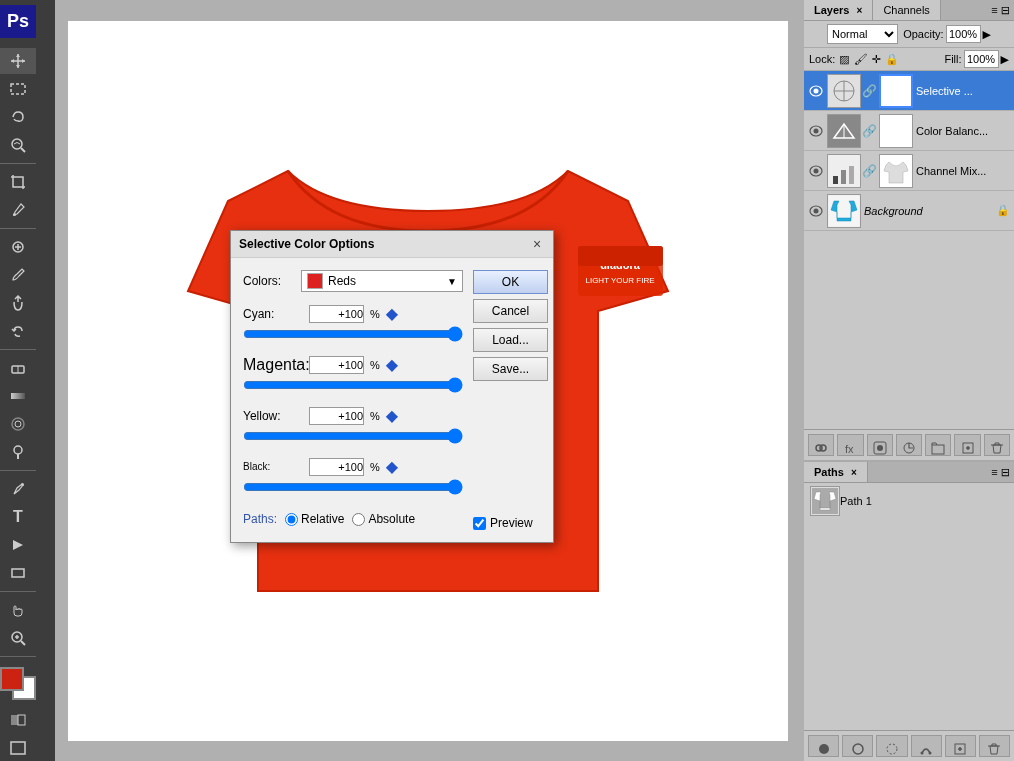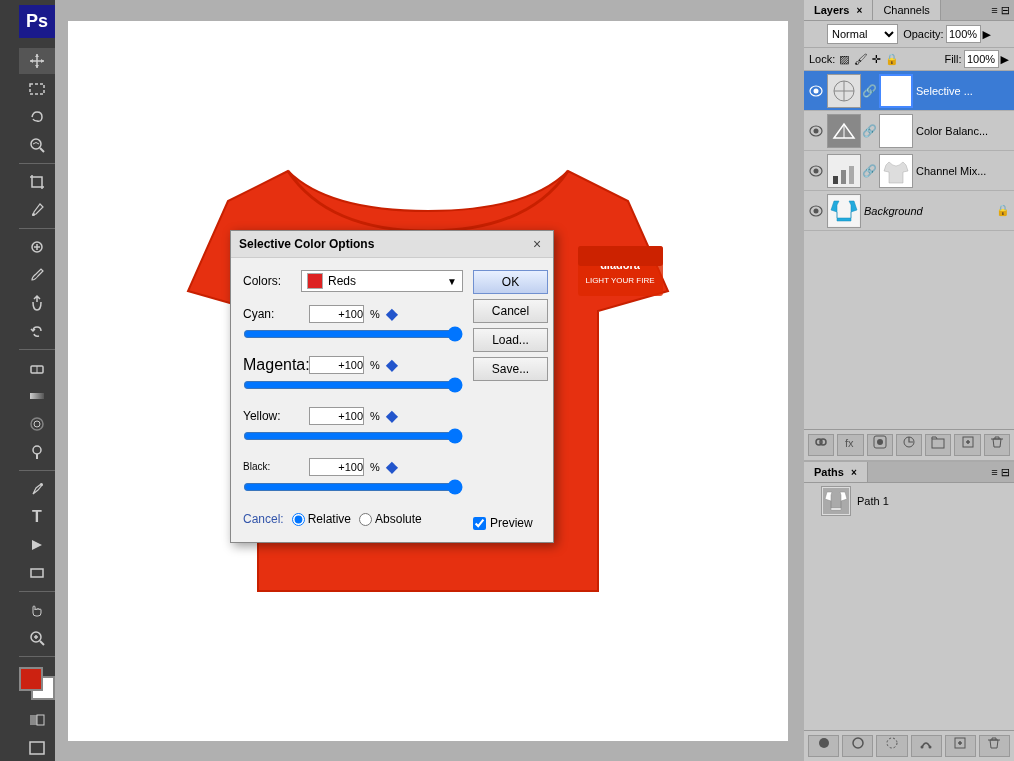--- a/index.html
+++ b/index.html
@@ -39,21 +39,21 @@
     
     #toolbar {
       position: absolute;
       left: 0;
       top: 0;
       width: 55px;
       height: 761px;
       background: #3c3c3c;
       display: flex;
       flex-direction: column;
-      align-items: flex-end;
+      align-items: flex-start;
       padding-top: 5px;
       gap: 2px;
     }
 
     .ps-logo {
       width: 36px;
       height: 36px;
       background: #1a1a8c;
       color: white;
       font-weight: bold;
@@ -314,39 +314,38 @@
     }
 
     .panel-footer-btn {
       flex: 1;
       height: 22px;
       background: #b8b8b8;
       border: 1px solid #999;
       cursor: pointer;
       font-size: 11px;
       display: flex;
-      align-items: flex-start;
+      align-items: flex-end;
       justify-content: center;
     }
 
     
     #paths-panel {
       flex: 1;
       background: #c8c8c8;
       display: flex;
       flex-direction: column;
       border-top: 2px solid #aaa;
     }
 
     .path-item {
       display: flex;
       align-items: center;
       height: 36px;
-      padding: 2px 17px;
-      gap: 6px;
+      padding: 2px 6px;
       cursor: pointer;
     }
 
     .path-thumbnail {
       width: 30px;
       height: 30px;
       border: 1px solid #999;
       background: #ddd;
       display: flex;
       align-items: center;
@@ -744,21 +743,21 @@
         <div style="display:flex; align-items:center; gap:6px; margin-bottom:4px;">
           <span style="width:60px; font-size:10px;">Black:</span>
           <input type="text" style="width: 55px; height: 18px; border: 1px solid rgb(153, 153, 153); text-align: right; font-size: 11px;" value="+100">
           <span style="font-size:11px;">%</span>
           <span style="color:#2255cc; font-size:16px;">◆</span>
         </div>
         <input type="range" min="-100" max="100" value="100" style="width: 220px; height: 8px;">
       </div>
 
       <div class="method-row">
-        <span class="method-label">Cancel:</span>
+        <span class="method-label">Paths:</span>
         <label class="method-option">
           <input type="radio" name="method" value="relative" checked="" style="">
           <span>Relative</span>
         </label>
         <label class="method-option">
           <input type="radio" name="method" value="absolute" style="">
           <span>Absolute</span>
         </label>
       </div>
     </div>

